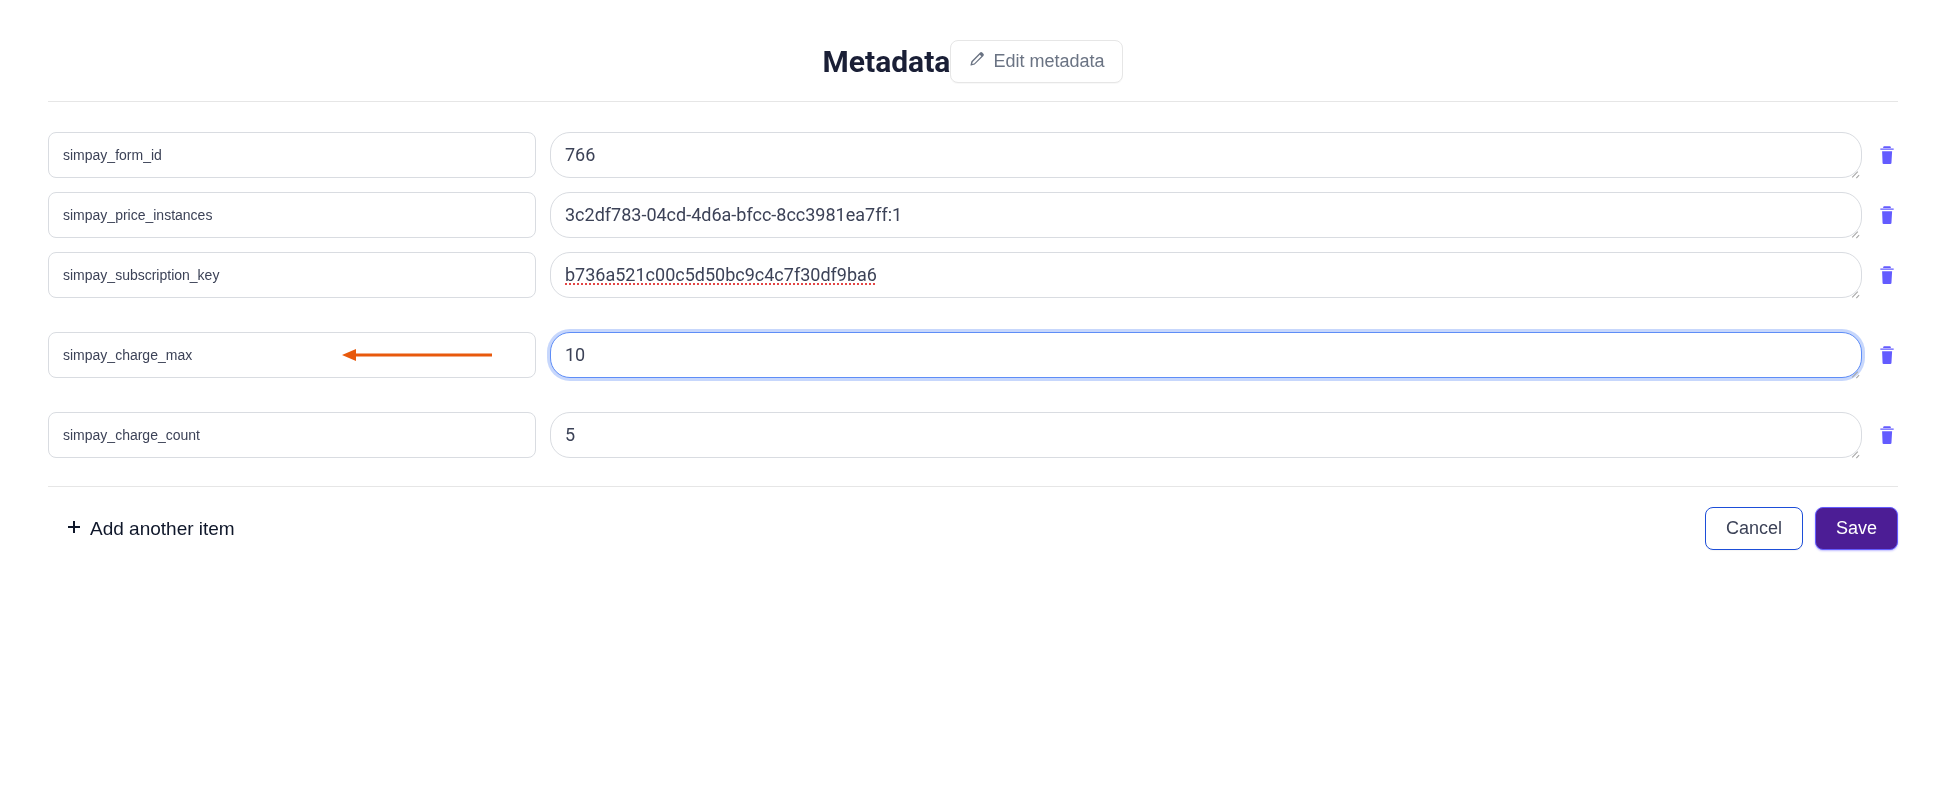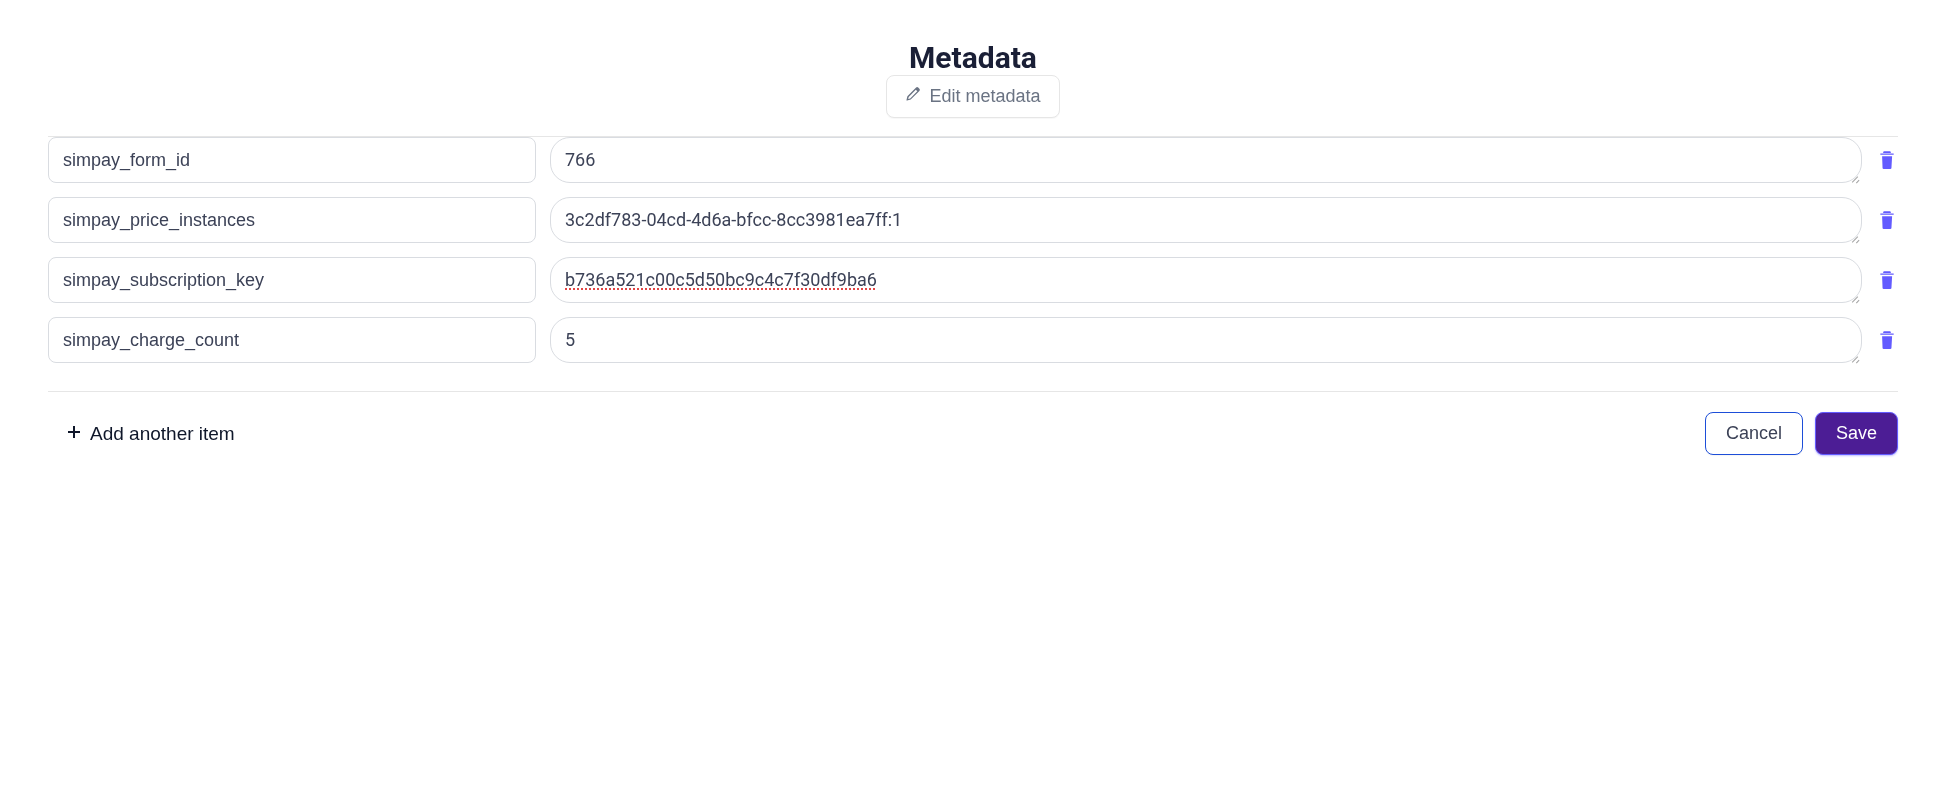--- a/index.html
+++ b/index.html
@@ -12,21 +12,21 @@
   }
   .wrap {
     padding: 40px 48px 40px 48px;
   }
   .header {
     display: flex;
     align-items: center;
     justify-content: center;
     border-bottom: 1px solid #e6e6e6;
     padding-bottom: 18px;
-    flex-direction: column;
+    margin-bottom: 30px;
   }
   .title {
     font-size: 30px;
     font-weight: 700;
     color: #1a1f36;
   }
   .edit-btn {
     display: inline-flex;
     align-items: center;
     gap: 8px;
@@ -47,21 +47,21 @@
     align-items: center;
     gap: 14px;
     position: relative;
   }
   .key-input {
     width: 488px;
     height: 46px;
     border: 1px solid #d9dce1;
     border-radius: 8px;
     padding: 0 14px;
-    font-size: 18px;
+    font-size: 14px;
     color: #3c4257;
     background: #fff;
   }
   .value-wrap {
     flex: 1;
     position: relative;
   }
   .value-input {
     width: 100%;
     height: 46px;
@@ -222,20 +222,38 @@
         <input class="key-input" value="simpay_subscription_key" style="">
         <div class="value-wrap">
           <textarea rows="1" class="value-input spellcheck" style="">b736a521c00c5d50bc9c4c7f30df9ba6</textarea>
           <span class="resize-handle"></span>
         </div>
         <button class="trash-btn">
           <span><svg viewBox="0 0 16 18" fill="currentColor">
               <path d="M2 4h12v1.2H2V4zm3-2h6l.6 1.5H4.4L5 2zm-1.4 4.5h9L12 17a1 1 0 0 1-1 .9H5a1 1 0 0 1-1-.9L3.6 6.5z"></path>
             </svg></span>
         </button>
+      </div>
+      <div class="row highlighted-row">
+        <input class="key-input" value="simpay_charge_max" style="">
+        <div class="value-wrap">
+          <textarea rows="1" class="value-input focused" style="">10</textarea>
+          <span class="resize-handle"></span>
+        </div>
+        <button class="trash-btn">
+          <span><svg viewBox="0 0 16 18" fill="currentColor">
+              <path d="M2 4h12v1.2H2V4zm3-2h6l.6 1.5H4.4L5 2zm-1.4 4.5h9L12 17a1 1 0 0 1-1 .9H5a1 1 0 0 1-1-.9L3.6 6.5z"></path>
+            </svg></span>
+        </button>
+        <span class="arrow">
+          <svg width="150" height="16" viewBox="0 0 150 16">
+            <line x1="150" y1="8" x2="10" y2="8" stroke="#e8590c" stroke-width="3"></line>
+            <polygon points="0,8 14,2 14,14" fill="#e8590c"></polygon>
+          </svg>
+        </span>
       </div>
       <div class="row">
         <input class="key-input" value="simpay_charge_count" style="">
         <div class="value-wrap">
           <textarea rows="1" class="value-input" style="">5</textarea>
           <span class="resize-handle"></span>
         </div>
         <button class="trash-btn">
           <span><svg viewBox="0 0 16 18" fill="currentColor">
               <path d="M2 4h12v1.2H2V4zm3-2h6l.6 1.5H4.4L5 2zm-1.4 4.5h9L12 17a1 1 0 0 1-1 .9H5a1 1 0 0 1-1-.9L3.6 6.5z"></path>

